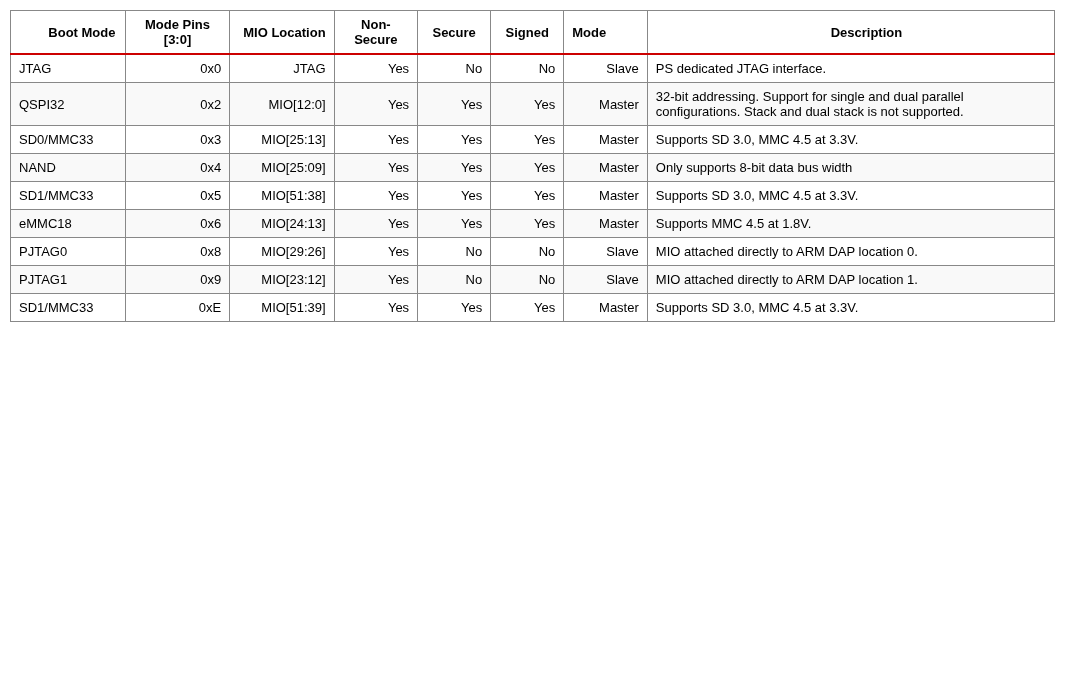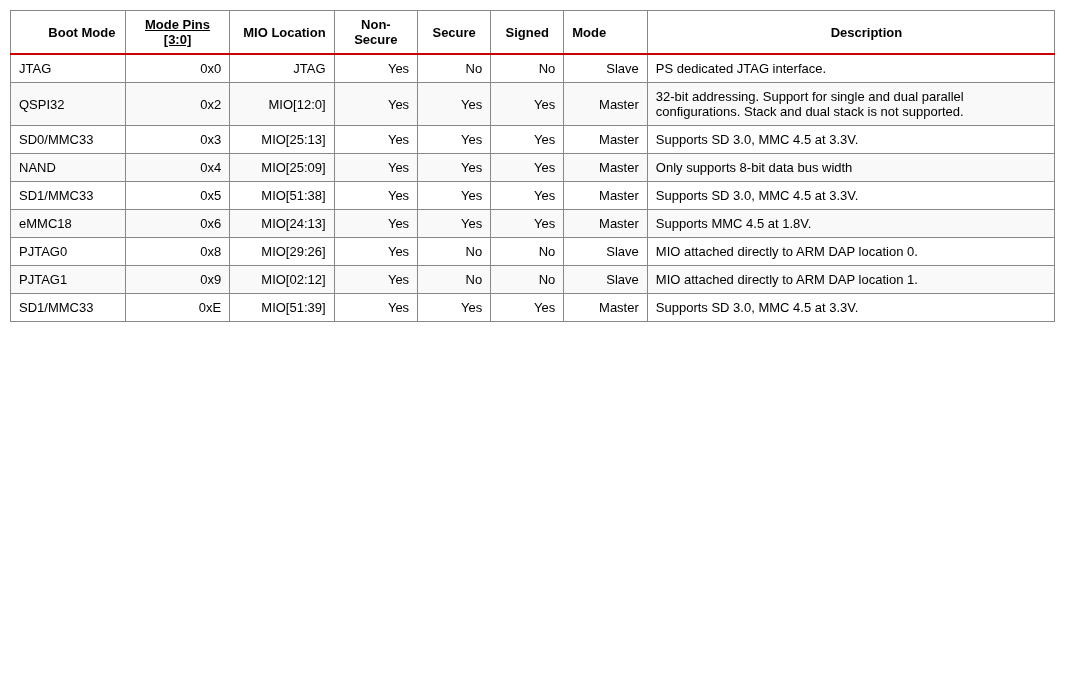--- a/index.html
+++ b/index.html
@@ -26,21 +26,21 @@
       background: #fff;
       border-bottom: 2px solid #c00;
     }
     tbody td {
       vertical-align: middle;
     }
     tbody tr:nth-child(even) {
       background: #f9f9f9;
     }
     .col-boot-mode { width: 11%; padding-left: 36px; }
-    .col-mode-pins { width: 10%; text-align: center; text-decoration: underline; }
+    .col-mode-pins { width: 10%; text-align: center; }
     .col-mio { width: 10%; text-align: right; }
     .col-nonsecure { width: 8%; text-align: center; margin-left: 24px; }
     .col-secure { width: 7%; }
     .col-signed { width: 7%; text-align: center; }
     .col-mode { width: 8%; text-align: left; }
     .col-desc { width: 39%; padding-left: 39px; }
     td.center { text-align: right; }
   </style>
 </head>
 <body>
@@ -125,21 +125,21 @@
         <td class="center">MIO[29:26]</td>
         <td class="center">Yes</td>
         <td class="center">No</td>
         <td class="center">No</td>
         <td class="center">Slave</td>
         <td>MIO attached directly to ARM DAP location 0.</td>
       </tr>
       <tr>
         <td>PJTAG1</td>
         <td class="center">0x9</td>
-        <td class="center">MIO[02:12]</td>
+        <td class="center">MIO[23:12]</td>
         <td class="center">Yes</td>
         <td class="center">No</td>
         <td class="center">No</td>
         <td class="center">Slave</td>
         <td>MIO attached directly to ARM DAP location 1.</td>
       </tr>
       <tr>
         <td>SD1/MMC33</td>
         <td class="center">0xE</td>
         <td class="center">MIO[51:39]</td>

